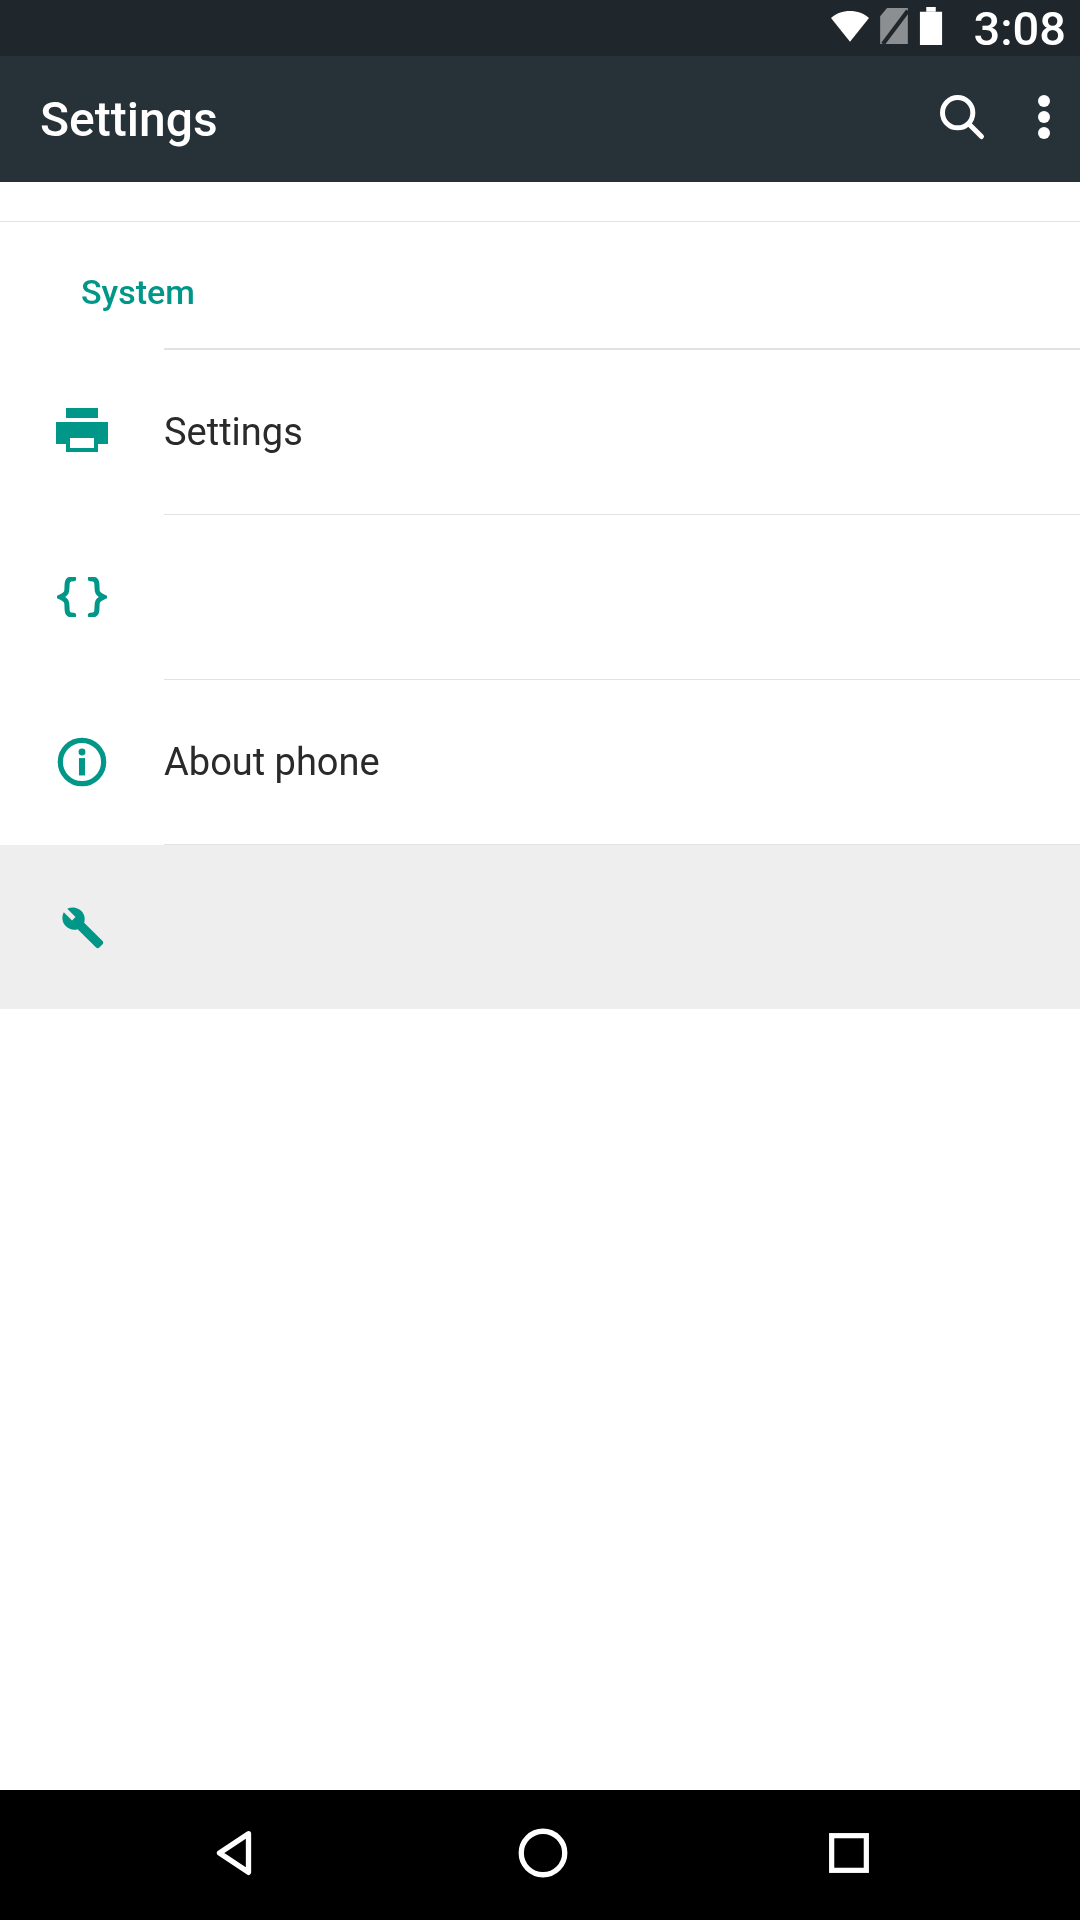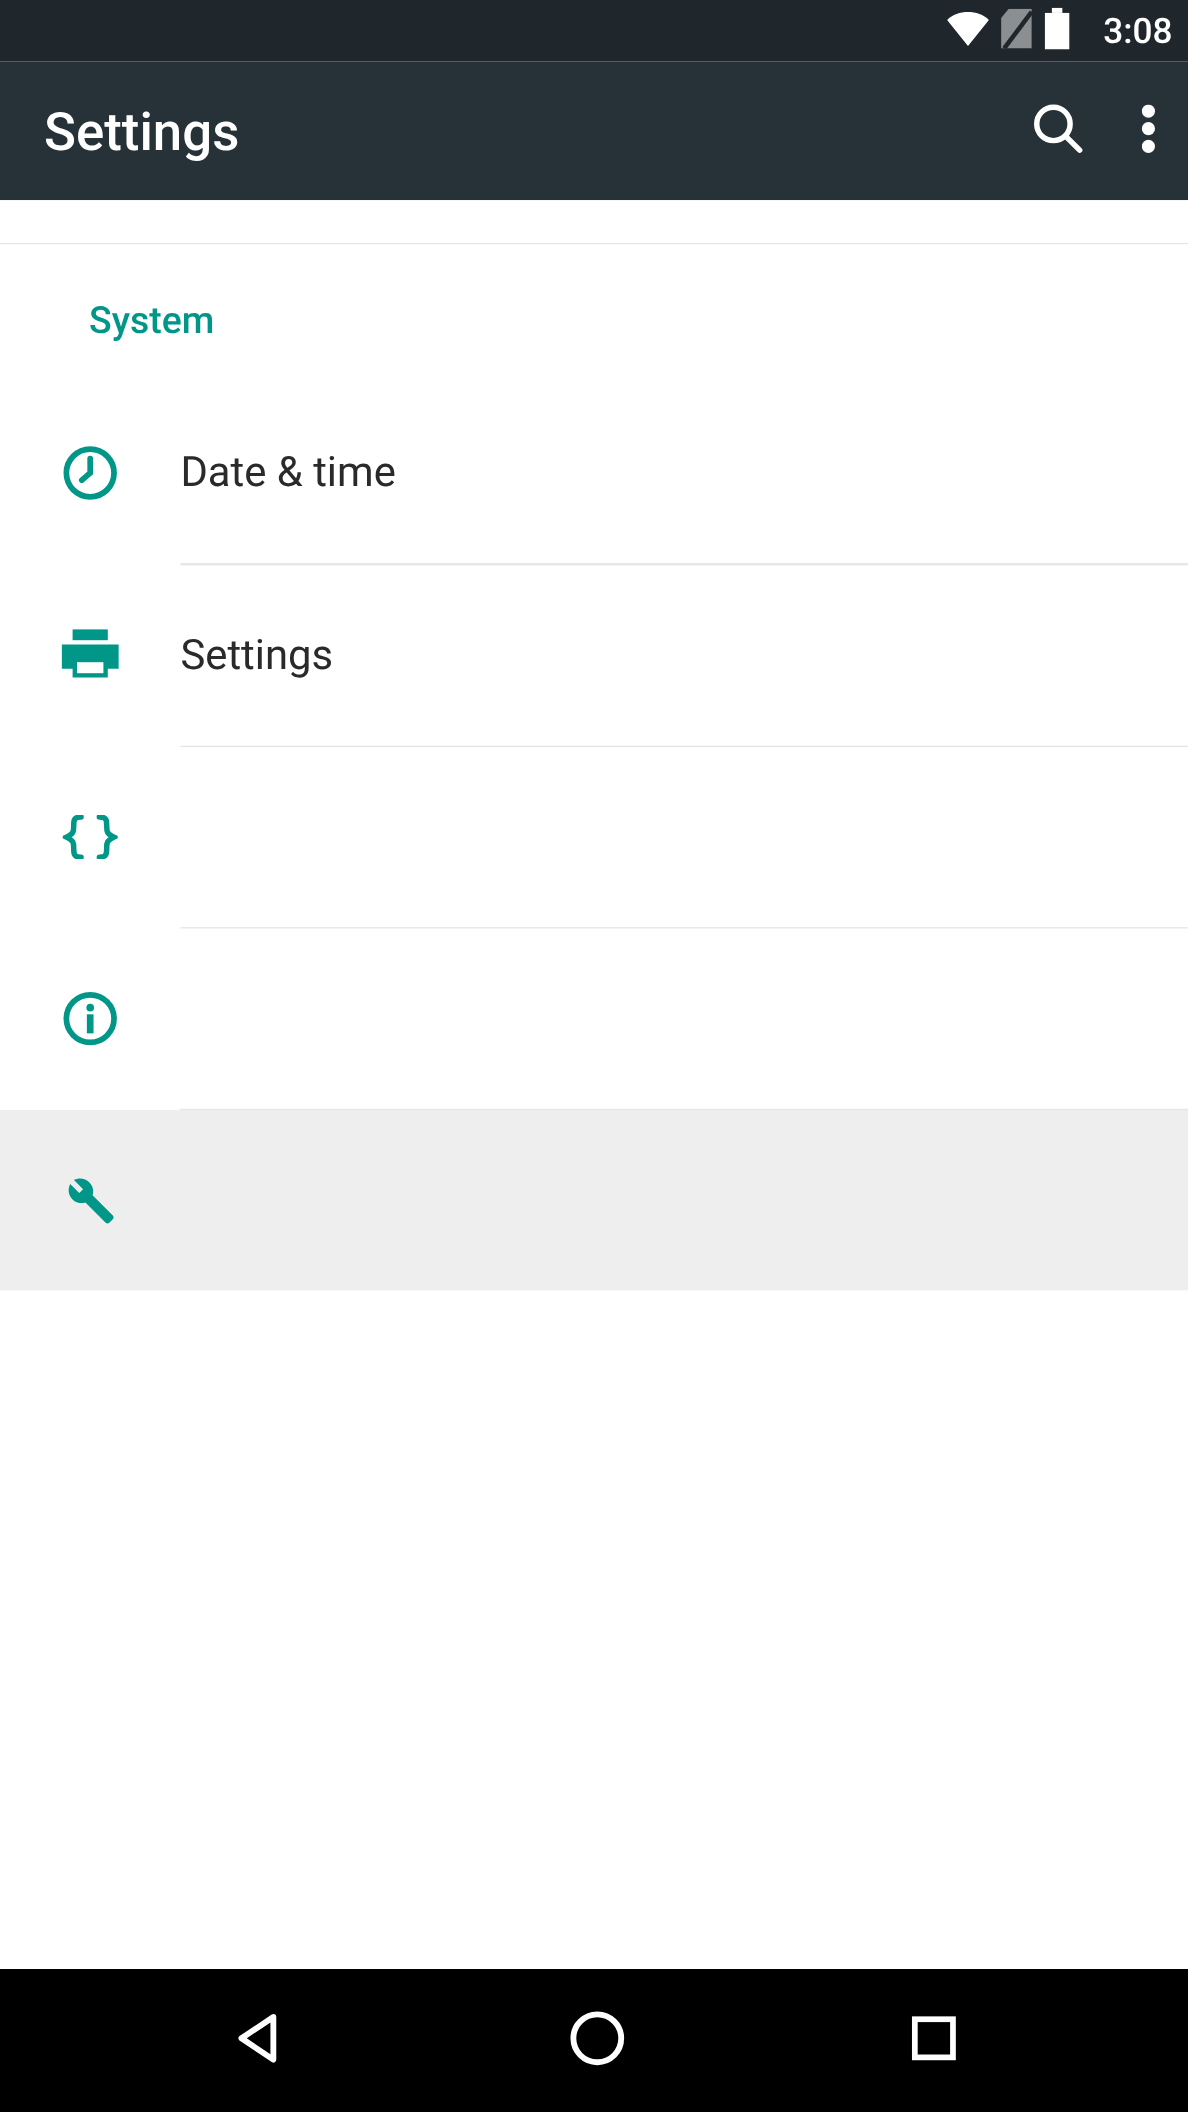--- a/index.html
+++ b/index.html
@@ -23,21 +23,21 @@
       align-items: center;
       padding-right: 14px;
       color: #ffffff;
     }
     .status-icons {
       display: flex;
       align-items: center;
       gap: 10px;
     }
     .status-time {
-      font-size: 32px;
+      font-size: 47px;
       font-weight: 500;
       letter-spacing: 0px;
       margin-left: 20px;
     }
     .app-bar {
       height: 126px;
       background: #263238;
       display: flex;
       align-items: center;
       justify-content: space-between;
@@ -176,29 +176,20 @@
   </div>
 </div>
 
 <div class="header-shadow-strip"></div>
 
 <div class="content">
   <div class="section-header">System</div>
 
   <div class="list">
 
-    <div class="list-row">
-      <div class="row-icon">
-        <svg width="52" height="52" viewBox="0 0 24 24" fill="none">
-          <circle cx="12" cy="12" r="10" stroke="#009688" stroke-width="2.4"></circle>
-          <path d="M12 6 V12 L8.5 15" stroke="#009688" stroke-width="2.4" stroke-linecap="round" fill="none"></path>
-        </svg>
-      </div>
-      <div class="row-label">Date &amp; time</div>
-    </div>
     <div class="row-divider"></div>
 
     <div class="row-divider"></div>
 
     <div class="list-row">
       <div class="row-icon">
         <svg width="52" height="48" viewBox="0 0 26 24">
           <rect x="5" y="0" width="16" height="5" fill="#009688"></rect>
           <path d="M0 7 H26 V18 H21 V22 H5 V18 H0 Z" fill="#009688"></path>
           <rect x="7" y="15" width="12" height="5" fill="#ffffff"></rect>
@@ -219,20 +210,21 @@
     <div class="row-divider"></div>
 
     <div class="list-row">
       <div class="row-icon">
         <svg width="52" height="52" viewBox="0 0 24 24" fill="none">
           <circle cx="12" cy="12" r="10" stroke="#009688" stroke-width="2.4"></circle>
           <circle cx="12" cy="7.4" r="1.6" fill="#009688"></circle>
           <rect x="10.6" y="10.2" width="2.8" height="8" fill="#009688"></rect>
         </svg>
       </div>
+      <div class="row-label">About phone</div>
     </div>
     <div class="row-divider"></div>
 
     <div class="list-row highlight">
       <div class="row-icon">
         <svg width="52" height="52" viewBox="0 0 24 24">
           <path d="M21.5 18.5 L13 10 C13.6 8.2 13.2 6.1 11.7 4.6 C9.9 2.8 7.3 2.5 5.2 3.6 L9 7.4 L7.4 9 L3.6 5.2 C2.5 7.3 2.8 9.9 4.6 11.7 C6.1 13.2 8.2 13.6 10 13 L18.5 21.5 C18.9 21.9 19.6 21.9 20 21.5 L21.5 20 C21.9 19.6 21.9 18.9 21.5 18.5 Z" fill="#009688"></path>
         </svg>
       </div>
     </div>

